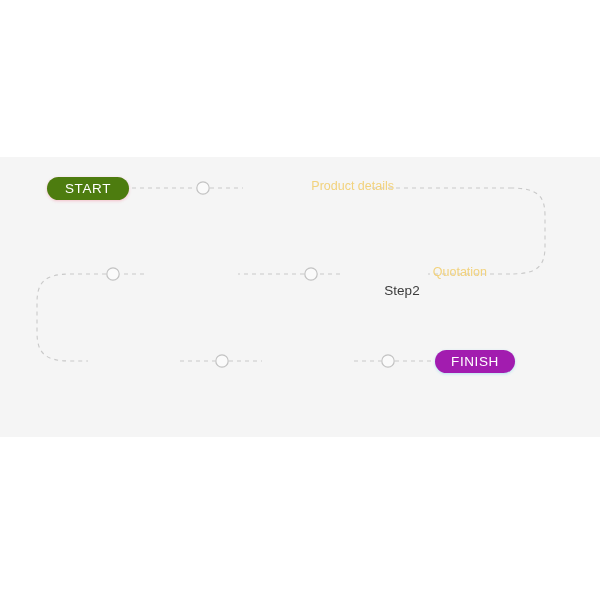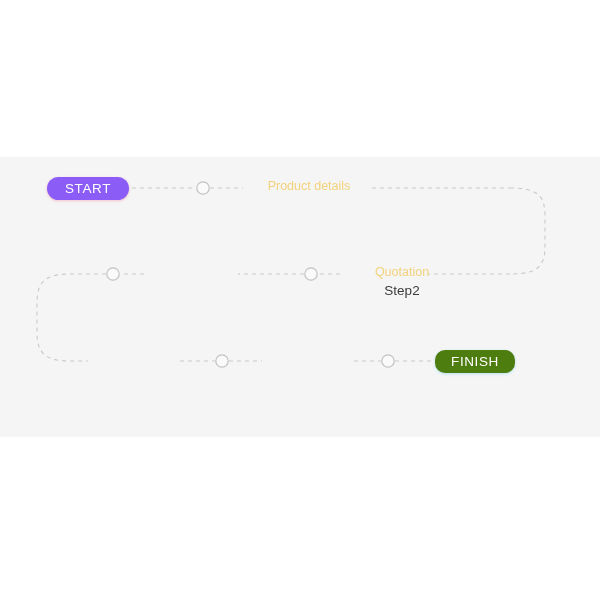--- a/index.html
+++ b/index.html
@@ -69,48 +69,48 @@
     font-weight: 400;
     white-space: nowrap;
     box-sizing: border-box;
   }
 
   #start-button {
     left: 47px;
     top: 177px;
     width: 82px;
     height: 23px;
-    background: #8b5cf6;
+    background: #4d7c0f;
     box-shadow: 0 1px 3px rgba(242,69,107,0.30);
   }
 
   #finish-button {
     left: 435px;
     top: 350px;
     width: 80px;
     height: 23px;
-    background: #4d7c0f;
+    background: #a21caf;
     box-shadow: 0 1px 3px rgba(34,183,230,0.30);
-    border-radius: 10px;
   }
 
   
   .step {
     position: absolute;
     text-align: center;
     width: 170px;
     box-sizing: border-box;
   }
 
   .step-title {
     color: #f2d27c;
     font-size: 12.5px;
     line-height: 13px;
     white-space: pre-line;
     font-weight: 400;
+    text-align: right;
   }
 
   .step-num {
     color: #3b3b3b;
     font-size: 13.5px;
     line-height: 17px;
     margin-top: 3px;
     font-weight: 400;
   }
 

